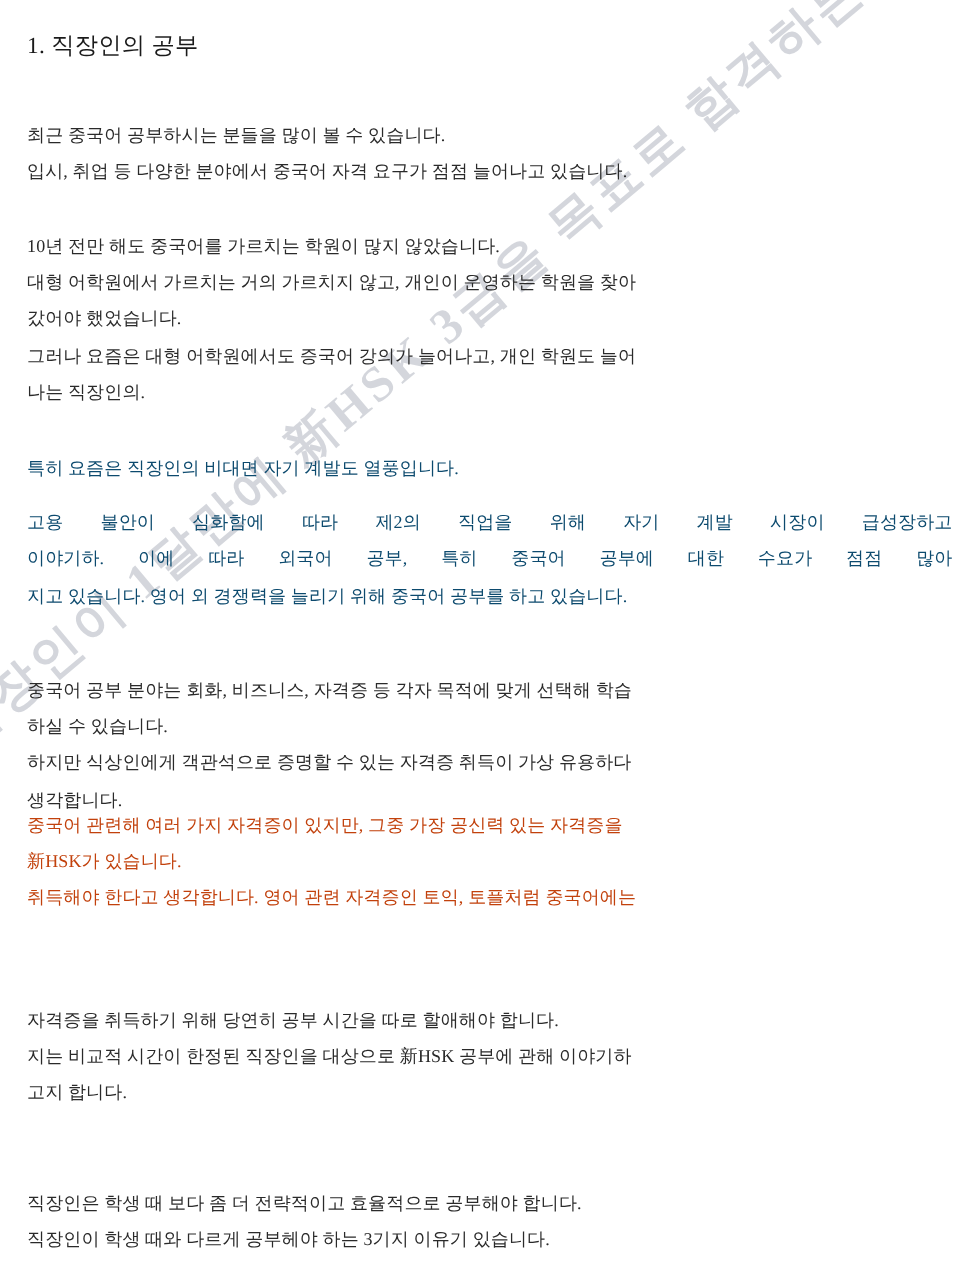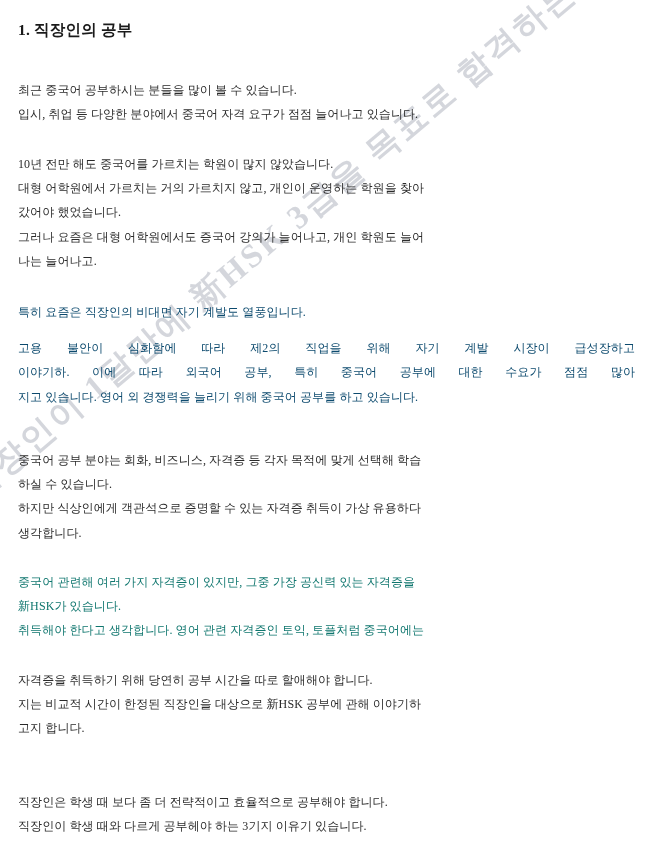--- a/index.html
+++ b/index.html
@@ -56,21 +56,21 @@
     inset: 0;
     z-index: 2;
     padding: 0;
   }
 
   .doc-heading {
     position: absolute;
     left: 18px;
     top: 20px;
     font-size: 15.5px;
-    font-weight: 700;
+    font-weight: 400;
     letter-spacing: 0.2px;
     color: #1a1a1a;
     white-space: nowrap;
   }
 
   .para {
     position: absolute;
     left: 18px;
     width: 617px;
     font-size: 12px;
@@ -115,35 +115,35 @@
 
     <div class="para ragged" id="p1" style="top: 78px; color: rgb(42, 42, 42);">
         <span class="ln">최근 중국어 공부하시는 분들을 많이 볼 수 있습니다.</span>
         <span class="ln">입시, 취업 등 다양한 분야에서 중국어 자격 요구가 점점 늘어나고 있습니다.</span>
       </div>
     <div class="para ragged" id="p2" style="top: 152px; color: rgb(42, 42, 42);">
         <span class="ln">10년 전만 해도 중국어를 가르치는 학원이 많지 않았습니다.</span>
         <span class="ln">대형 어학원에서 가르치는 거의 가르치지 않고, 개인이 운영하는 학원을 찾아</span>
         <span class="ln">갔어야 했었습니다.</span>
         <span class="ln">그러나 요즘은 대형 어학원에서도 증국어 강의가 늘어나고, 개인 학원도 늘어</span>
-        <span class="ln">나는 늘어나고.</span>
+        <span class="ln">나는 직장인의.</span>
       </div>
     <div class="para justify" id="p3" style="top: 300px; color: #0c4a6e;">
         <span class="ln">특히 요즘은 직장인의 비대면 자기 계발도 열풍입니다.</span>
         <span class="ln" style="text-align-last: justify; margin-top: 12px;">고용 불안이 심화함에 따라 제2의 직업을 위해 자기 계발 시장이 급성장하고</span>
         <span class="ln" style="text-align-last: justify;">이야기하. 이에 따라 외국어 공부, 특히 중국어 공부에 대한 수요가 점점 많아</span>
         <span class="ln">지고 있습니다. 영어 외 경쟁력을 늘리기 위해 중국어 공부를 하고 있습니다.</span>
       </div>
     <div class="para ragged" id="p4" style="top: 448px; color: rgb(42, 42, 42);">
         <span class="ln">중국어 공부 분야는 회화, 비즈니스, 자격증 등 각자 목적에 맞게 선택해 학습</span>
         <span class="ln">하실 수 있습니다.</span>
         <span class="ln">하지만 식상인에게 객관석으로 증명할 수 있는 자격증 취득이 가상 유용하다</span>
         <span class="ln">생각합니다.</span>
       </div>
-    <div class="para ragged" id="p5" style="top: 570px; color: #0f766e;">
+    <div class="para ragged" id="p5" style="top: 538px; color: #c2410c;">
         <span class="ln">중국어 관련해 여러 가지 자격증이 있지만, 그중 가장 공신력 있는 자격증을</span>
         <span class="ln"><span class="han">新</span>HSK가 있습니다.</span>
         <span class="ln">취득해야 한다고 생각합니다. 영어 관련 자격증인 토익, 토플처럼 중국어에는</span>
       </div>
     <div class="para ragged" id="p6" style="top: 668px; color: rgb(42, 42, 42);">
         <span class="ln">자격증을 취득하기 위해 당연히 공부 시간을 따로 할애해야 합니다.</span>
         <span class="ln">지는 비교적 시간이 한정된 직장인을 대상으로 <span class="han">新</span>HSK 공부에 관해 이야기하</span>
         <span class="ln">고지 합니다.</span>
       </div>
     <div class="para ragged" id="p7" style="top: 790px; color: rgb(42, 42, 42);">

